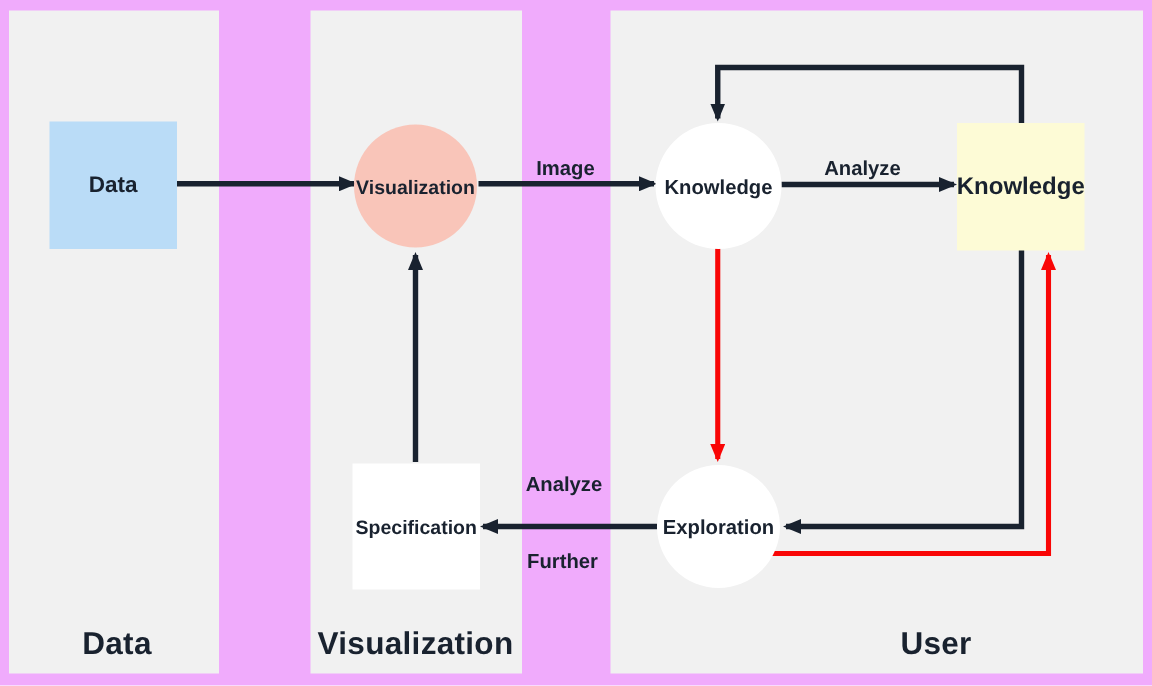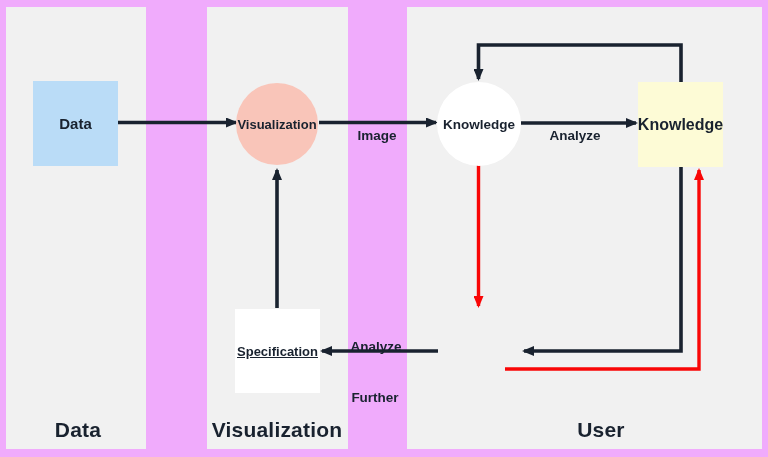--- a/index.html
+++ b/index.html
@@ -31,39 +31,39 @@
 
   .node{
     position:absolute;z-index:3;display:flex;align-items:center;justify-content:center;
     color:var(--text);font-weight:bold;text-align:center;white-space:nowrap;
   }
   .circle{border-radius:50%;}
   #node-data{left:33px;top:81px;width:85px;height:85px;background:var(--data-fill);font-size:15px;}
   #node-visualization{left:236px;top:83px;width:82px;height:82px;background:var(--visualization-fill);font-size:13px;}
   #node-perception{left:437px;top:82px;width:84px;height:84px;background:var(--node-white);font-size:13.5px;}
   #node-knowledge{left:638px;top:82px;width:85px;height:85px;background:var(--knowledge-fill);font-size:16px;}
-  #node-specification{left:235px;top:309px;width:85px;height:84px;background:var(--node-white);font-size:13px;text-decoration:underline;}
+  #node-specification{left:235px;top:309px;width:85px;height:84px;background:var(--node-white);font-size:13px;}
   #node-exploration{left:438px;top:310px;width:82px;height:82px;background:var(--node-white);font-size:13.5px;}
 
   .edge-label{
     position:absolute;z-index:4;transform:translate(-50%,-50%);
-    color:var(--text);font-weight:bold;font-size:13.5px;white-space:nowrap;margin-top:23px;
+    color:var(--text);font-weight:bold;font-size:13.5px;white-space:nowrap;
   }
   #label-image{left:377px;top:112px;}
   #label-insight{left:575px;top:112px;}
   #label-analyze{left:376px;top:323px;}
   #label-further{left:375px;top:374px;}
 
   .column-label{
     position:absolute;z-index:4;transform:translateX(-50%);
     color:var(--text);font-weight:bold;font-size:21px;letter-spacing:.2px;white-space:nowrap;
   }
   #col-label-data{left:78px;top:418px;}
   #col-label-visualization{left:277px;top:418px;}
-  #col-label-user{left:601px;top:418px;}
+  #col-label-user{left:624px;top:418px;}
 </style>
 </head>
 <body>
 
 <div id="canvas">
 
   <div class="band" id="band-data"></div>
   <div class="band" id="band-vis"></div>
   <div class="band" id="band-user"></div>
 
@@ -104,20 +104,23 @@
   </div>
   <div class="node circle" id="node-perception">
     <span>Knowledge</span>
   </div>
   <div class="node" id="node-knowledge">
     <span>Knowledge</span>
   </div>
   <div class="node" id="node-specification">
     <span>Specification</span>
   </div>
+  <div class="node circle" id="node-exploration">
+    <span>Exploration</span>
+  </div>
 
   <div class="edge-label" id="label-image">Image</div>
   <div class="edge-label" id="label-insight">Analyze</div>
   <div class="edge-label" id="label-analyze">Analyze</div>
   <div class="edge-label" id="label-further">Further</div>
 
   <div class="column-label" id="col-label-data">Data</div>
   <div class="column-label" id="col-label-visualization">Visualization</div>
   <div class="column-label" id="col-label-user">User</div>
 

